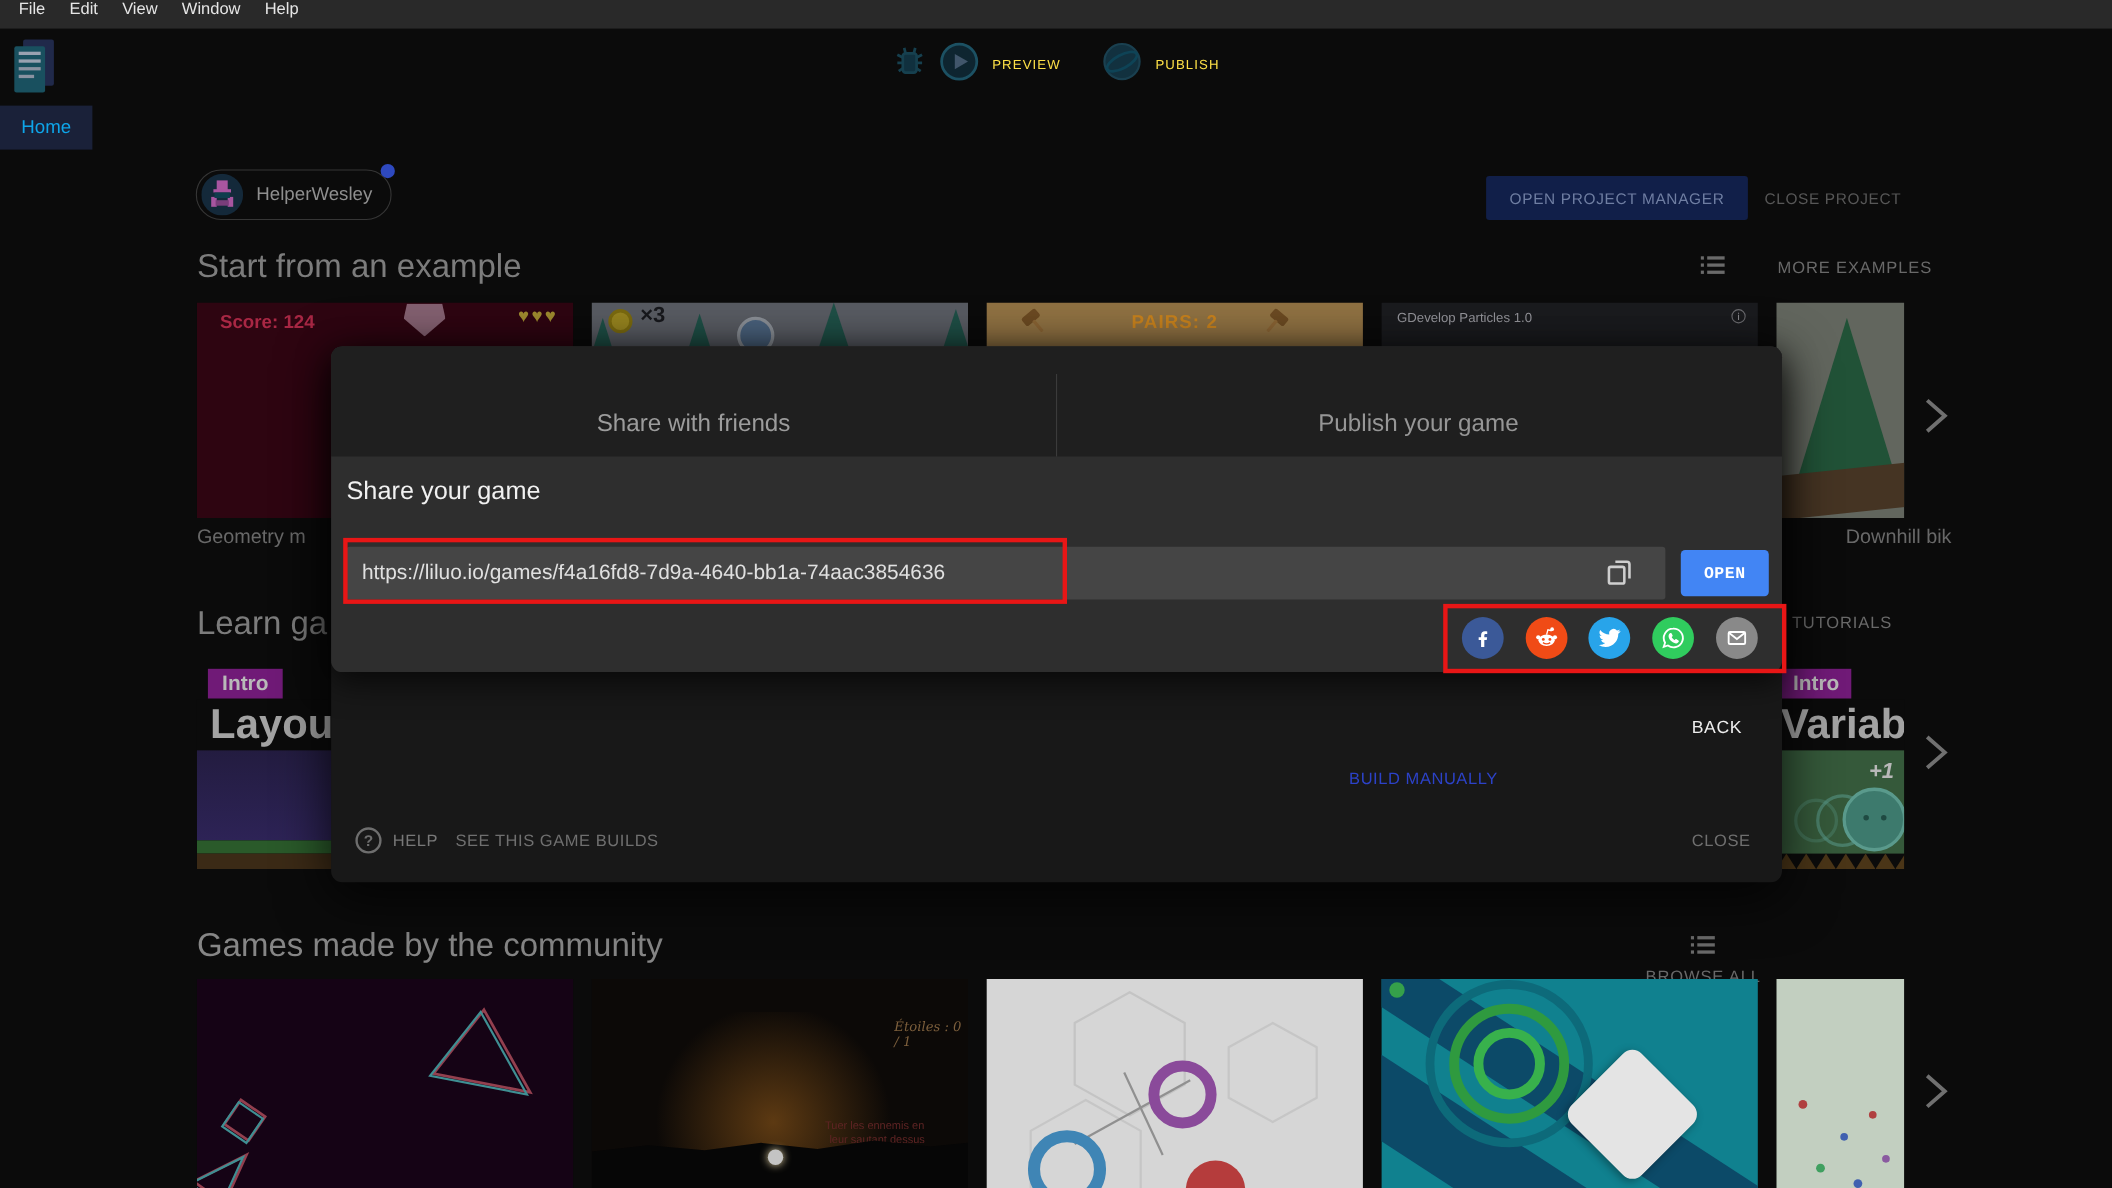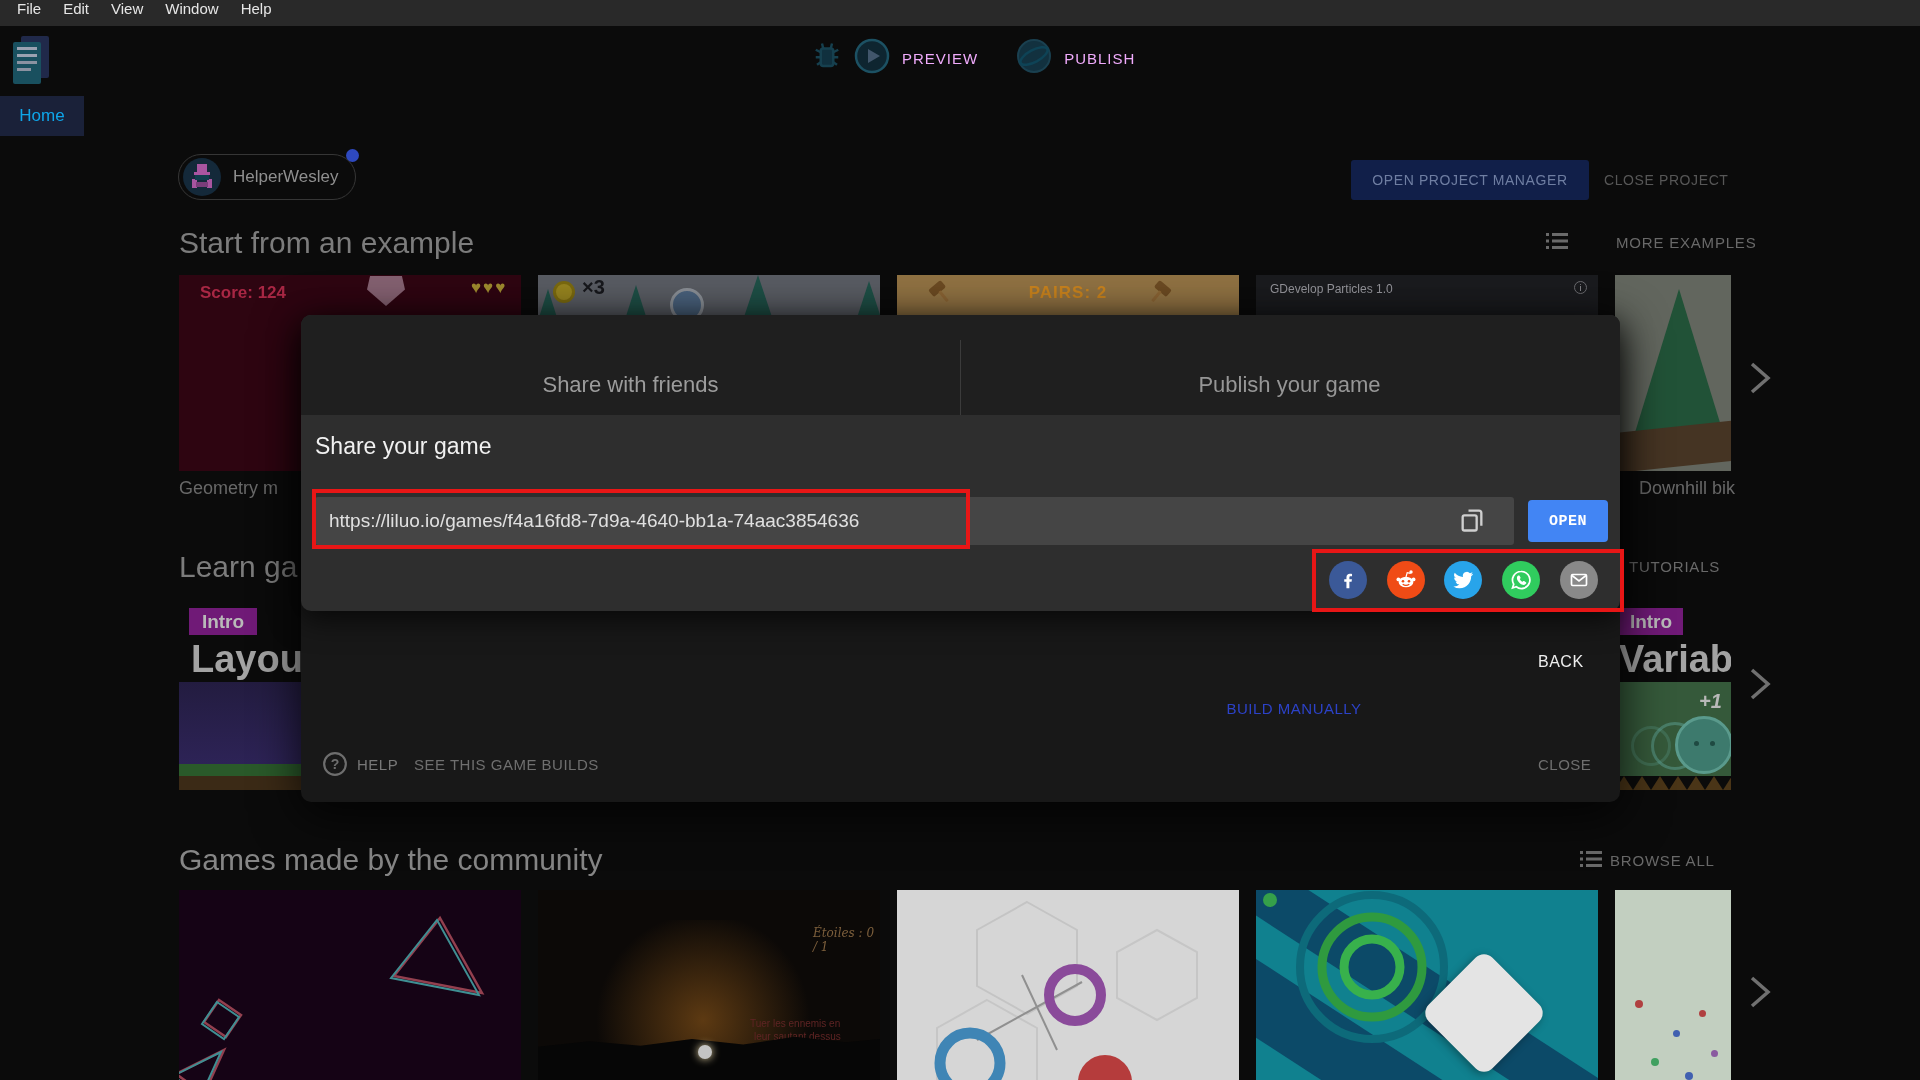--- a/index.html
+++ b/index.html
@@ -4,21 +4,21 @@
 <style>
   html,body{margin:0;padding:0;background:#000;}
   *{box-sizing:border-box;font-family:"Liberation Sans",sans-serif;}
   #screen{position:relative;width:1920px;height:1080px;background:#0b0b0b;overflow:hidden;}
   .abs{position:absolute;}
   
   #menubar{position:absolute;left:0;top:0;width:1920px;height:26px;background:#292929;display:flex;align-items:flex-start;padding-left:6px;}
   .menu-item{color:#e6e6e6;font-size:15px;padding:0 11px;}
   
   #toolbar-cluster{position:absolute;left:812px;top:38px;display:flex;align-items:center;gap:12px;}
-  .tool-label{color:#f0abfc;font-size:15px;letter-spacing:1px;}
+  .tool-label{color:#fde047;font-size:12px;letter-spacing:1px;}
   
   #home-tab{position:absolute;left:0;top:96px;width:84px;height:40px;background:#1a2139;color:#0ea5e9;font-size:17px;display:flex;align-items:center;justify-content:center;}
   
   #user-chip{position:absolute;left:178px;top:154px;width:178px;height:46px;border:1px solid #363636;border-radius:23px;display:flex;align-items:center;}
   #user-chip .name{color:#8f8f8f;font-size:17px;margin-left:12px;}
   #notif-dot{position:absolute;left:346px;top:149px;width:13px;height:13px;border-radius:50%;background:#2e49bf;}
   
   #opm-btn{position:absolute;left:1351px;top:160px;width:238px;height:40px;background:#111f49;color:#6f7ea2;font-size:14px;letter-spacing:.6px;display:flex;align-items:center;justify-content:center;border-radius:3px;}
   #close-project{position:absolute;left:1604px;top:172px;color:#575757;font-size:14px;letter-spacing:.6px;}
   
@@ -186,21 +186,21 @@
       <div class="abs" style="left:318px;top:6px;width:13px;height:13px;border-radius:50%;border:1px solid #6a6a6e;color:#9a9a9e;font-size:9px;text-align:center;line-height:12px;">i</div>
     </div>
 
     <div class="thumb" style="left:1436px;background:#62665e;">
       <div class="tree" style="left:18px;top:14px;width:92px;height:150px;background:#215237;"></div>
       <div class="abs" style="left:58px;top:160px;width:12px;height:18px;background:#3a2a18;"></div>
       <div class="abs" style="left:0;top:158px;width:342px;height:40px;background:#453423;transform:rotate(-6deg);transform-origin:left;"></div>
     </div>
   </div>
   <div class="caption" style="left:179px;top:478px;">Geometry m</div>
-  <div class="caption" style="left:1639px;top:478px;">Downhill bik</div>
+  <div class="caption" style="left:1678px;top:478px;">Downhill bik</div>
   <div class="chev" style="top:360px;"><svg width="30" height="36" viewBox="0 0 30 36">
         <path d="M8 4l16 14L8 32" fill="none" stroke="#707070" stroke-width="3.5"></path>
       </svg></div>
 
   <div class="sec-title" style="left:179px;top:550px;">Learn ga</div>
   <div class="sec-action" style="left:1629px;top:558px;">
     <span>TUTORIALS</span>
   </div>
   <div class="row" style="top:598px;height:192px;">
 
@@ -232,21 +232,21 @@
           <div class="spike"></div>
           <div class="spike"></div>
         </div>
     </div>
   </div>
   <div class="chev" style="top:666px;"><svg width="30" height="36" viewBox="0 0 30 36">
         <path d="M8 4l16 14L8 32" fill="none" stroke="#707070" stroke-width="3.5"></path>
       </svg></div>
 
   <div class="sec-title" style="left:179px;top:843px;color:#868686;">Games made by the community</div>
-  <div class="sec-action" style="left:1580px;top:850px;">
+  <div class="sec-action" style="left:1496px;top:850px;flex-direction:column;">
     <span><svg width="22" height="18" viewBox="0 0 22 18">
           <g fill="#6a6a6a">
             <rect x="0" y="1" width="3" height="3"></rect>
             <rect x="6" y="1" width="16" height="3"></rect>
             <rect x="0" y="7.5" width="3" height="3"></rect>
             <rect x="6" y="7.5" width="16" height="3"></rect>
             <rect x="0" y="14" width="3" height="3"></rect>
             <rect x="6" y="14" width="16" height="3"></rect>
           </g>
         </svg></span>

